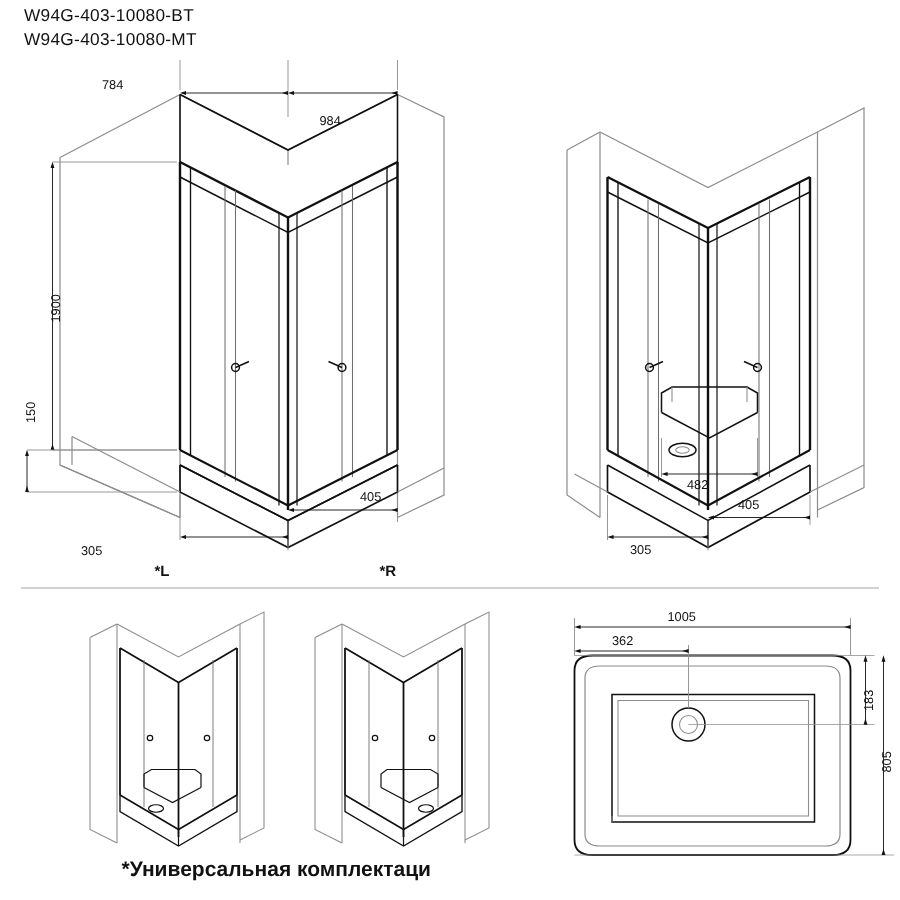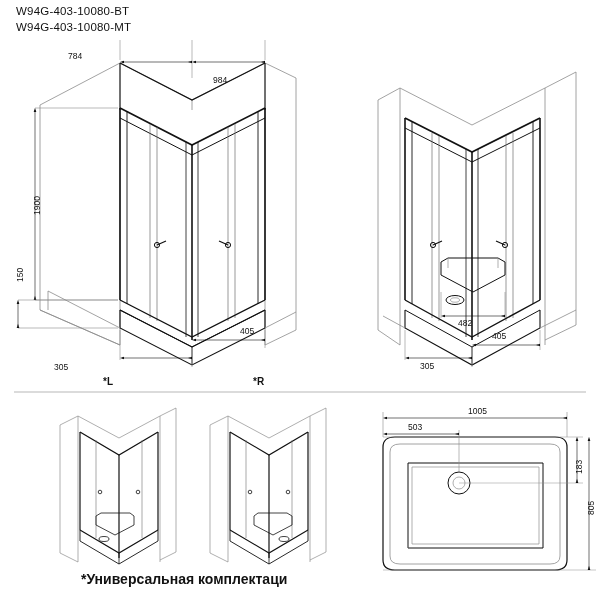--- a/index.html
+++ b/index.html
@@ -314,20 +314,20 @@
   <div class="dim-label" style="left:54px; top:362px;">305</div>
   <div class="dim-label" style="left:240px; top:326px;">405</div>
 
   <div class="dim-label" style="left:458px; top:318px;">482</div>
   <div class="dim-label" style="left:420px; top:361px;">305</div>
   <div class="dim-label" style="left:492px; top:331px;">405</div>
 
   <div class="var-label" style="left:103px; top:376px;">*L</div>
   <div class="var-label" style="left:253px; top:376px;">*R</div>
 
-  <div class="dim-label" style="left:445px; top:406px;margin-left:23px;">1005</div>
-  <div class="dim-label" style="left:408px; top:422px;">503</div>
+  <div class="dim-label" style="left:445px; top:406px;">1005</div>
+  <div class="dim-label" style="left:408px; top:422px;">362</div>
   <div class="dim-label vert" style="left:574px; top:474px;">183</div>
   <div class="dim-label vert" style="left:586px; top:515px;">805</div>
 
   <div class="note" style="left:81px; top:571px;">*Универсальная комплектаци</div>
 
 </div>
 
 </body></html>

